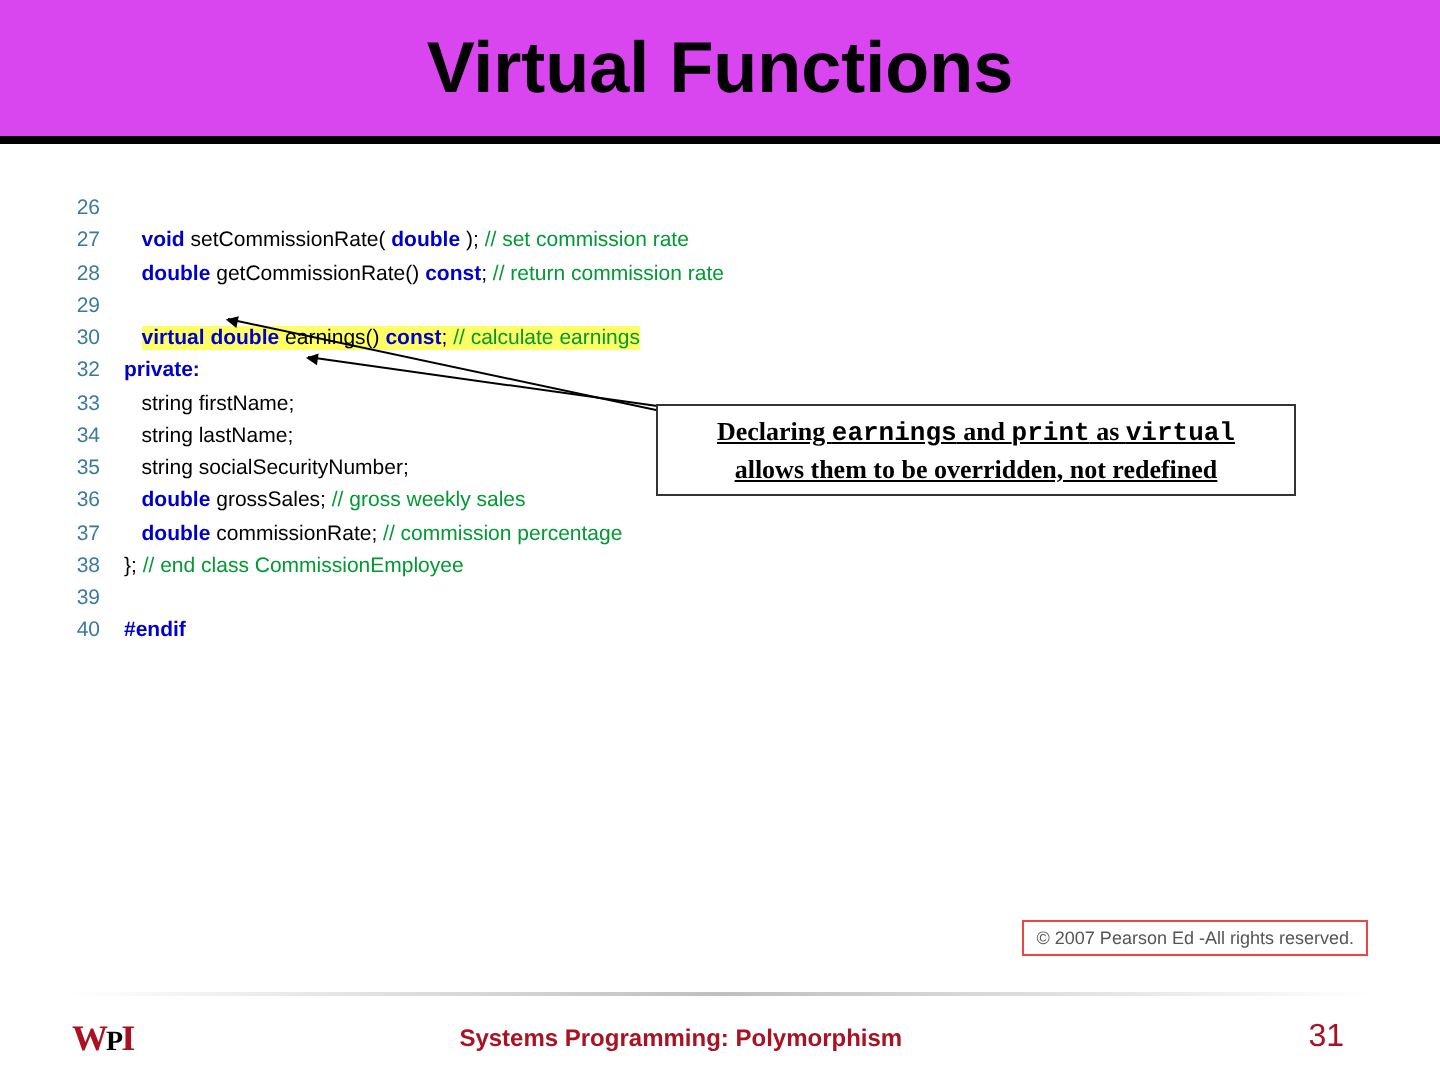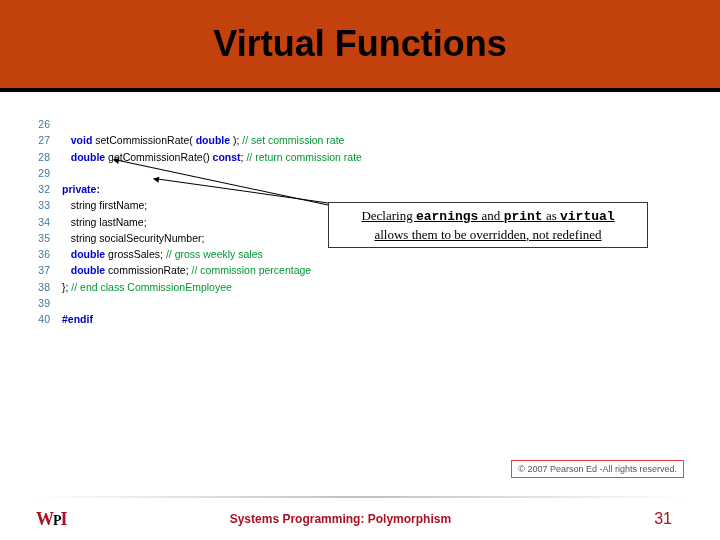--- a/index.html
+++ b/index.html
@@ -5,22 +5,22 @@
   * { margin: 0; padding: 0; box-sizing: border-box; }
   body {
     width: 720px;
     height: 540px;
     background: #fff;
     font-family: Georgia, serif;
     position: relative;
     overflow: hidden;
   }
   .header {
-    background: #c2410c;
-    height: 92px;
+    background: #d946ef;
+    height: 72px;
     display: flex;
     align-items: center;
     justify-content: center;
     border-bottom: 4px solid #000;
   }
   .title {
     font-family: "Comic Sans MS", cursive, sans-serif;
     font-size: 36px;
     font-weight: bold;
     color: #000;
@@ -42,21 +42,21 @@
     top: 202px;
     width: 320px;
     border: 1px solid #333;
     background: #fff;
     font-family: Georgia, serif;
     font-size: 13px;
     text-align: center;
     padding: 4px 8px;
     line-height: 1.35;
   }
-  .callout .u { text-decoration: underline; }
+  .callout .u { text-decoration: underline; font-weight: bold; }
   .callout .mono { font-family: "Courier New", monospace; font-weight: bold; }
   .arrow {
     position: absolute;
     border-top: 1px solid #000;
   }
   .arrow::before {
     content: "";
     position: absolute;
     left: -1px;
     top: -3px;
@@ -122,20 +122,21 @@
 
 <div class="header">
   <div class="title">Virtual Functions</div>
 </div>
 
 <div class="code-area" id="code-area">
     <div class="code-line"><span class="ln">26</span></div>
     <div class="code-line"><span class="ln">27</span>   <span class="kw">void</span> setCommissionRate( <span class="kw">double</span> ); <span class="cm">// set commission rate</span></div>
     <div class="code-line"><span class="ln">28</span>   <span class="kw">double</span> getCommissionRate() <span class="kw">const</span>; <span class="cm">// return commission rate</span></div>
     <div class="code-line"><span class="ln">29</span></div>
+    <div class="code-line"><span class="ln">30</span>   <span class="hl"><span class="kw">virtual double</span> earnings() <span class="kw">const</span>; <span class="cm">// calculate earnings</span></span></div>
     <div class="code-line"><span class="ln">32</span><span class="kw">private:</span></div>
     <div class="code-line"><span class="ln">33</span>   string firstName;</div>
     <div class="code-line"><span class="ln">34</span>   string lastName;</div>
     <div class="code-line"><span class="ln">35</span>   string socialSecurityNumber;</div>
     <div class="code-line"><span class="ln">36</span>   <span class="kw">double</span> grossSales; <span class="cm">// gross weekly sales</span></div>
     <div class="code-line"><span class="ln">37</span>   <span class="kw">double</span> commissionRate; <span class="cm">// commission percentage</span></div>
     <div class="code-line"><span class="ln">38</span>}; <span class="cm">// end class CommissionEmployee</span></div>
     <div class="code-line"><span class="ln">39</span></div>
     <div class="code-line"><span class="ln">40</span><span class="kw">#endif</span></div>
   </div>

